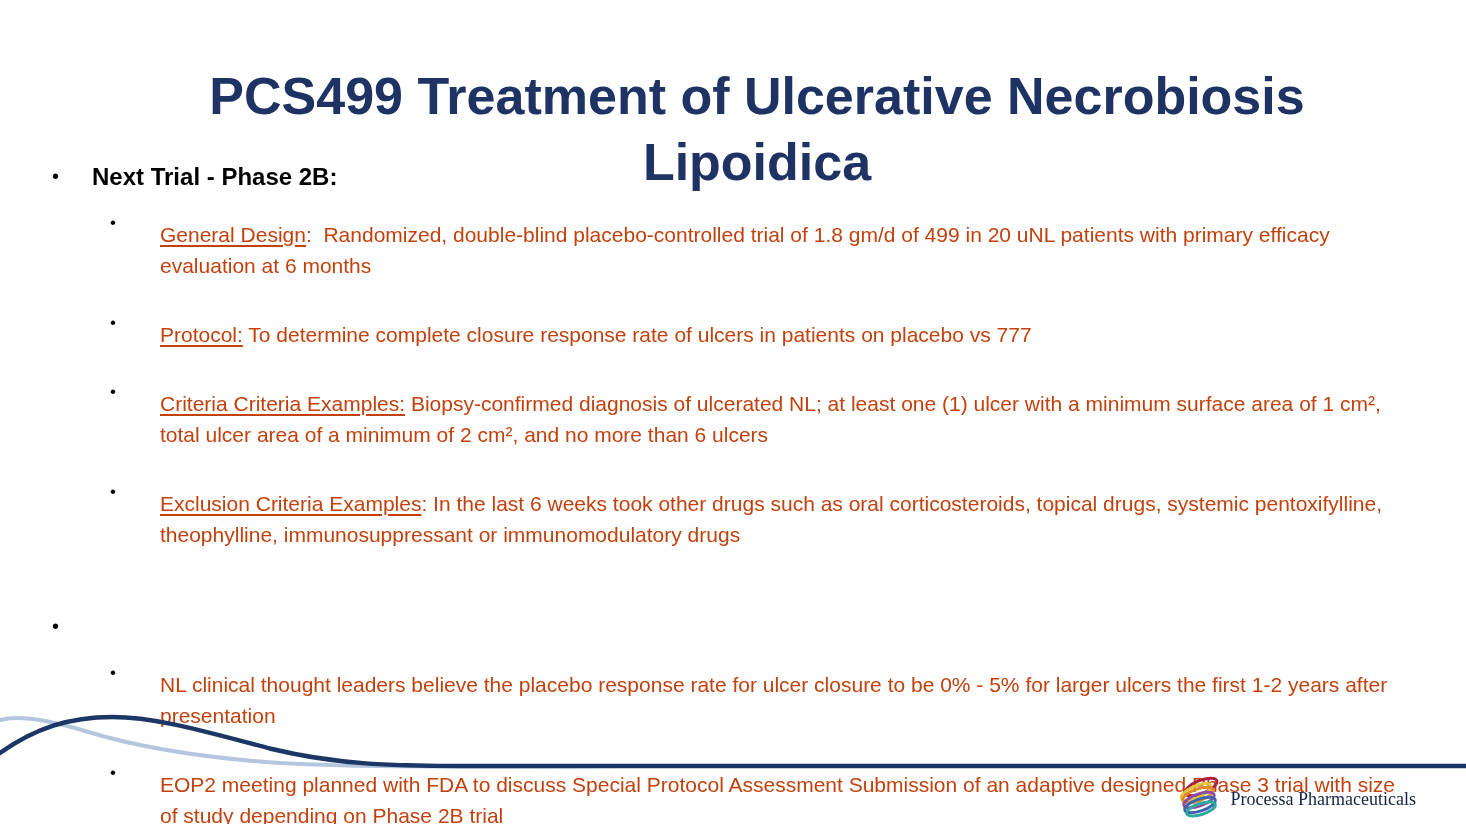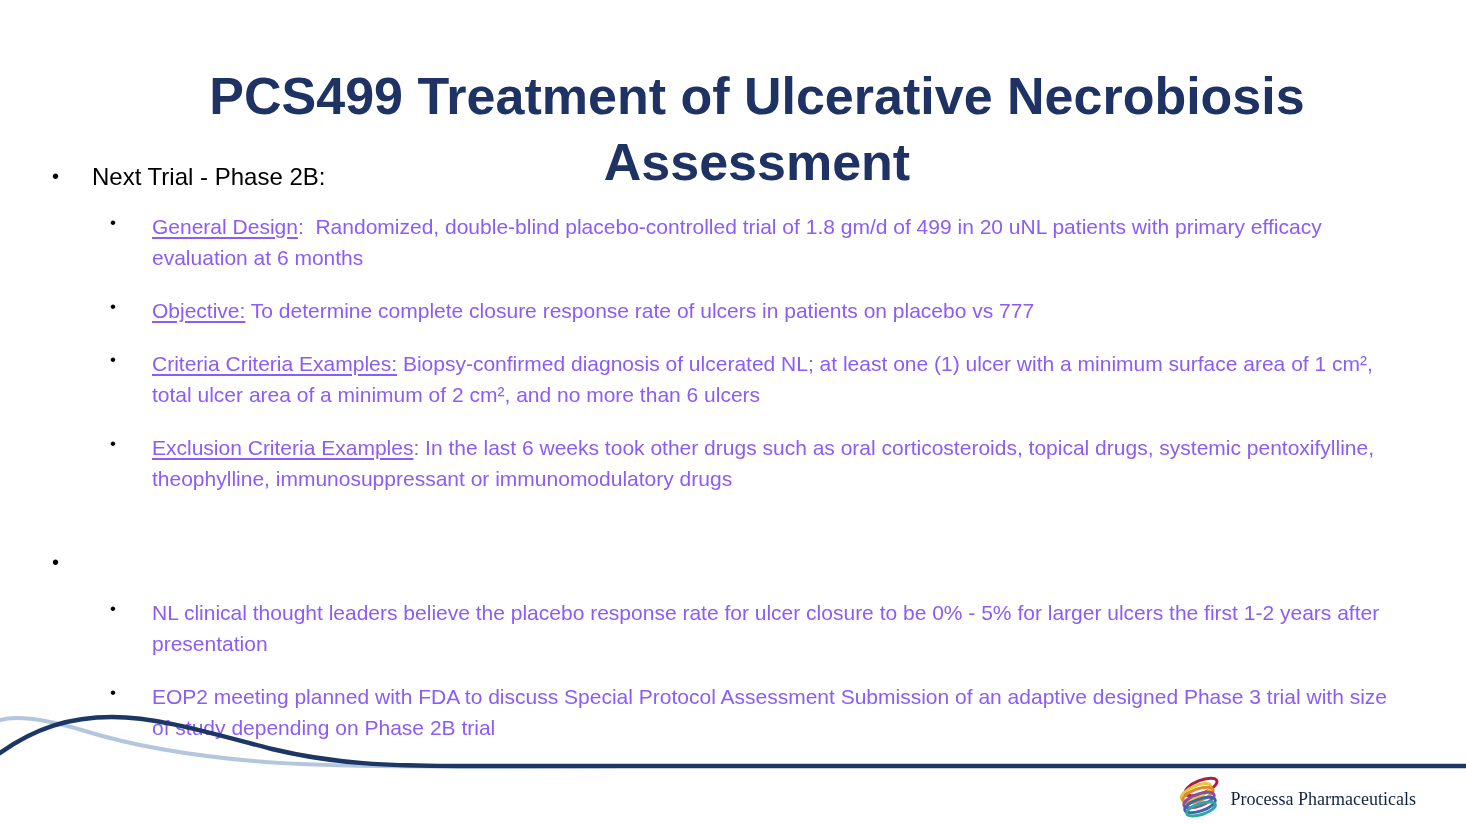--- a/index.html
+++ b/index.html
@@ -17,25 +17,25 @@
     font-size:52px; font-weight:bold;
     color:#1E3264;
     line-height:66px;
     letter-spacing:0px;
     margin-left:48px;
   }
   .content { position:absolute; top:162px; left:0; right:0; }
 
   .h1row { display:flex; align-items:flex-start; margin:0 0 16px 52px; }
   .b1 { width:40px; font-size:20px; line-height:29px; color:#000; flex:0 0 40px; }
-  .h1t { font-size:24px; font-weight:normal; line-height:29px; color:#000; }
+  .h1t { font-size:24px; font-weight:bold; line-height:29px; color:#000; }
 
   .li2 { display:flex; align-items:flex-start; margin:0 0 14px 110px; }
   .b2 { width:38px; flex:0 0 38px; font-size:17px; line-height:31px; color:#000; }
-  .txt { margin:4px; font-size:21px; line-height:31px; max-width:1248px; color:#8b5cf6; }
+  .txt { margin:12px; font-size:21px; line-height:31px; max-width:1248px; color:#c2410c; }
   .u { text-decoration:underline; text-underline-offset:3px; }
 
   .section2 { margin-top:50px; }
 
   .wave { position:absolute; left:0; top:700px; width:1466px; height:120px; }
 
   .pagenum {
     position:absolute; left:53px; top:828px;
     font-size:15px; font-weight:bold; color:#1E3264;
   }
@@ -46,38 +46,38 @@
   .logo-text {
     font-family:"Liberation Serif", serif;
     font-size:18px; color:#13233F;
   }
 </style>
 </head>
 <body>
 
 <div class="slide">
 
-  <h1 class="title"><span>PCS499 Treatment of Ulcerative Necrobiosis</span><br><span>Assessment</span></h1>
+  <h1 class="title"><span>PCS499 Treatment of Ulcerative Necrobiosis</span><br><span>Lipoidica</span></h1>
 
   <div class="content">
 
     <div class="section">
       <div class="h1row">
         <span class="b1">•</span>
         <span class="h1t">Next Trial - Phase 2B:</span>
       </div>
 
       <div class="li2">
         <span class="b2">•</span>
         <p class="txt"><span class="u">General Design</span><span>:&nbsp; Randomized, double-blind placebo-controlled trial of 1.8 gm/d of 499 in 20 uNL patients with primary efficacy evaluation at 6 months</span></p>
       </div>
 
       <div class="li2">
         <span class="b2">•</span>
-        <p class="txt"><span class="u">Objective:</span><span> To determine complete closure response rate of ulcers in patients on placebo vs 777</span></p>
+        <p class="txt"><span class="u">Protocol:</span><span> To determine complete closure response rate of ulcers in patients on placebo vs 777</span></p>
       </div>
 
       <div class="li2">
         <span class="b2">•</span>
         <p class="txt"><span class="u">Criteria Criteria Examples:</span><span> Biopsy-confirmed diagnosis of ulcerated NL; at least one (1) ulcer with a minimum surface area of 1 cm², total ulcer area of a minimum of 2 cm², and no more than 6 ulcers</span></p>
       </div>
 
       <div class="li2">
         <span class="b2">•</span>
         <p class="txt"><span class="u">Exclusion Criteria Examples</span><span>: In the last 6 weeks took other drugs such as oral corticosteroids, topical drugs, systemic pentoxifylline, theophylline, immunosuppressant or immunomodulatory drugs</span></p>

